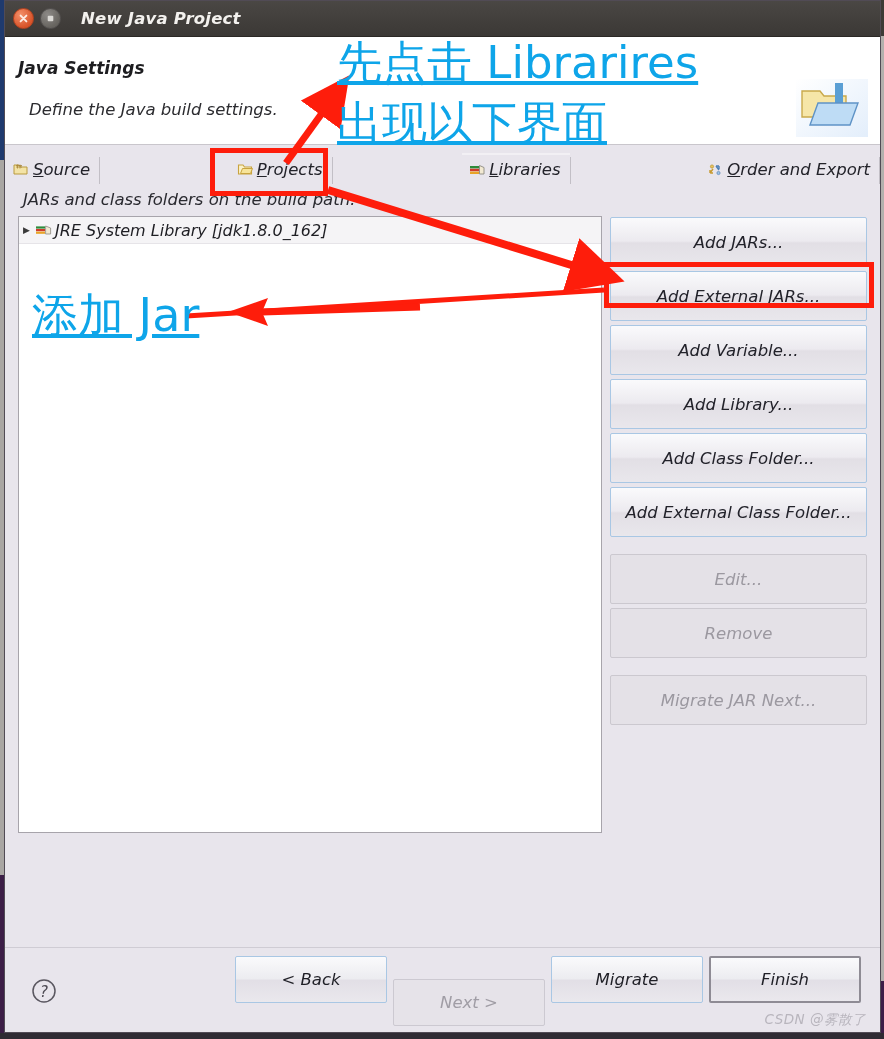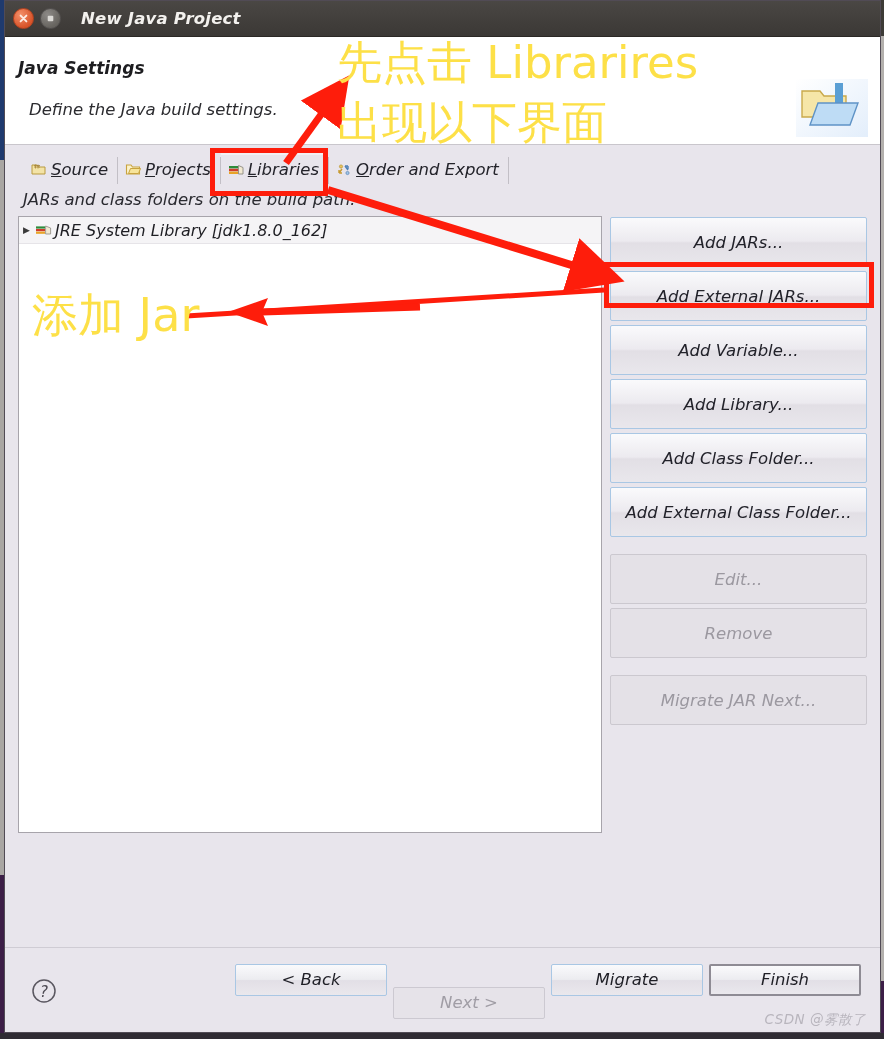--- a/index.html
+++ b/index.html
@@ -135,24 +135,25 @@
     position: absolute;
     right: 12px; top: 42px;
     width: 72px; height: 58px;
   }
 
   
   #tabs-row {
     position: relative;
     height: 35px;
     margin-top: 4px;
-    padding-left: 19px;
+    padding-left: 1px;
     display: flex;
     align-items: flex-end;
     box-sizing: border-box;
+    justify-content: space-between;
   }
   .tab {
     display: flex;
     align-items: center;
     gap: 3px;
     padding: 3px 9px 5px 7px;
     font-size: 16.5px;
     color: #23232a;
     white-space: nowrap;
     border-right: 1px solid #c2bfc6;
@@ -271,21 +272,21 @@
     width: 26px; height: 26px;
   }
   #footer-buttons {
     margin-left: auto;
     margin-right: 19px;
     display: flex;
     gap: 6px;
   }
   .fbtn {
     width: 152px;
-    height: 32px;
+    height: 47px;
     font-size: 16.5px;
     color: #1f1f26;
     background: linear-gradient(to bottom, #fafafc 0%, #ececf0 48%, #e2dfe6 52%, #eae8ed 100%);
     border: 1px solid #a9c7e4;
     border-radius: 2px;
     display: flex;
     align-items: center;
     justify-content: center;
     box-sizing: border-box;
     cursor: default;
@@ -312,24 +313,25 @@
 
   
   #annot {
     position: absolute;
     left: 0; top: 0;
     width: 884px; height: 1039px;
     pointer-events: none;
   }
   .red-text {
     position: absolute;
-    color: #fde047;
+    color: #0ea5e9;
     font-family: "DejaVu Sans", "Liberation Sans", sans-serif;
     white-space: nowrap;
     line-height: 1;
+    text-decoration: underline;
   }
   #annot-line1 { left: 337px; top: 40px; font-size: 45px; }
   #annot-line2 { left: 337px; top: 100px; font-size: 45px; text-align: right; }
   #annot-line3 { left: 32px; top: 292px; font-size: 46px; }
   .red-box {
     position: absolute;
     border: 5px solid #fe1d0b;
     box-sizing: border-box;
   }
   #box-libraries { left: 210px; top: 148px; width: 118px; height: 48px; }

